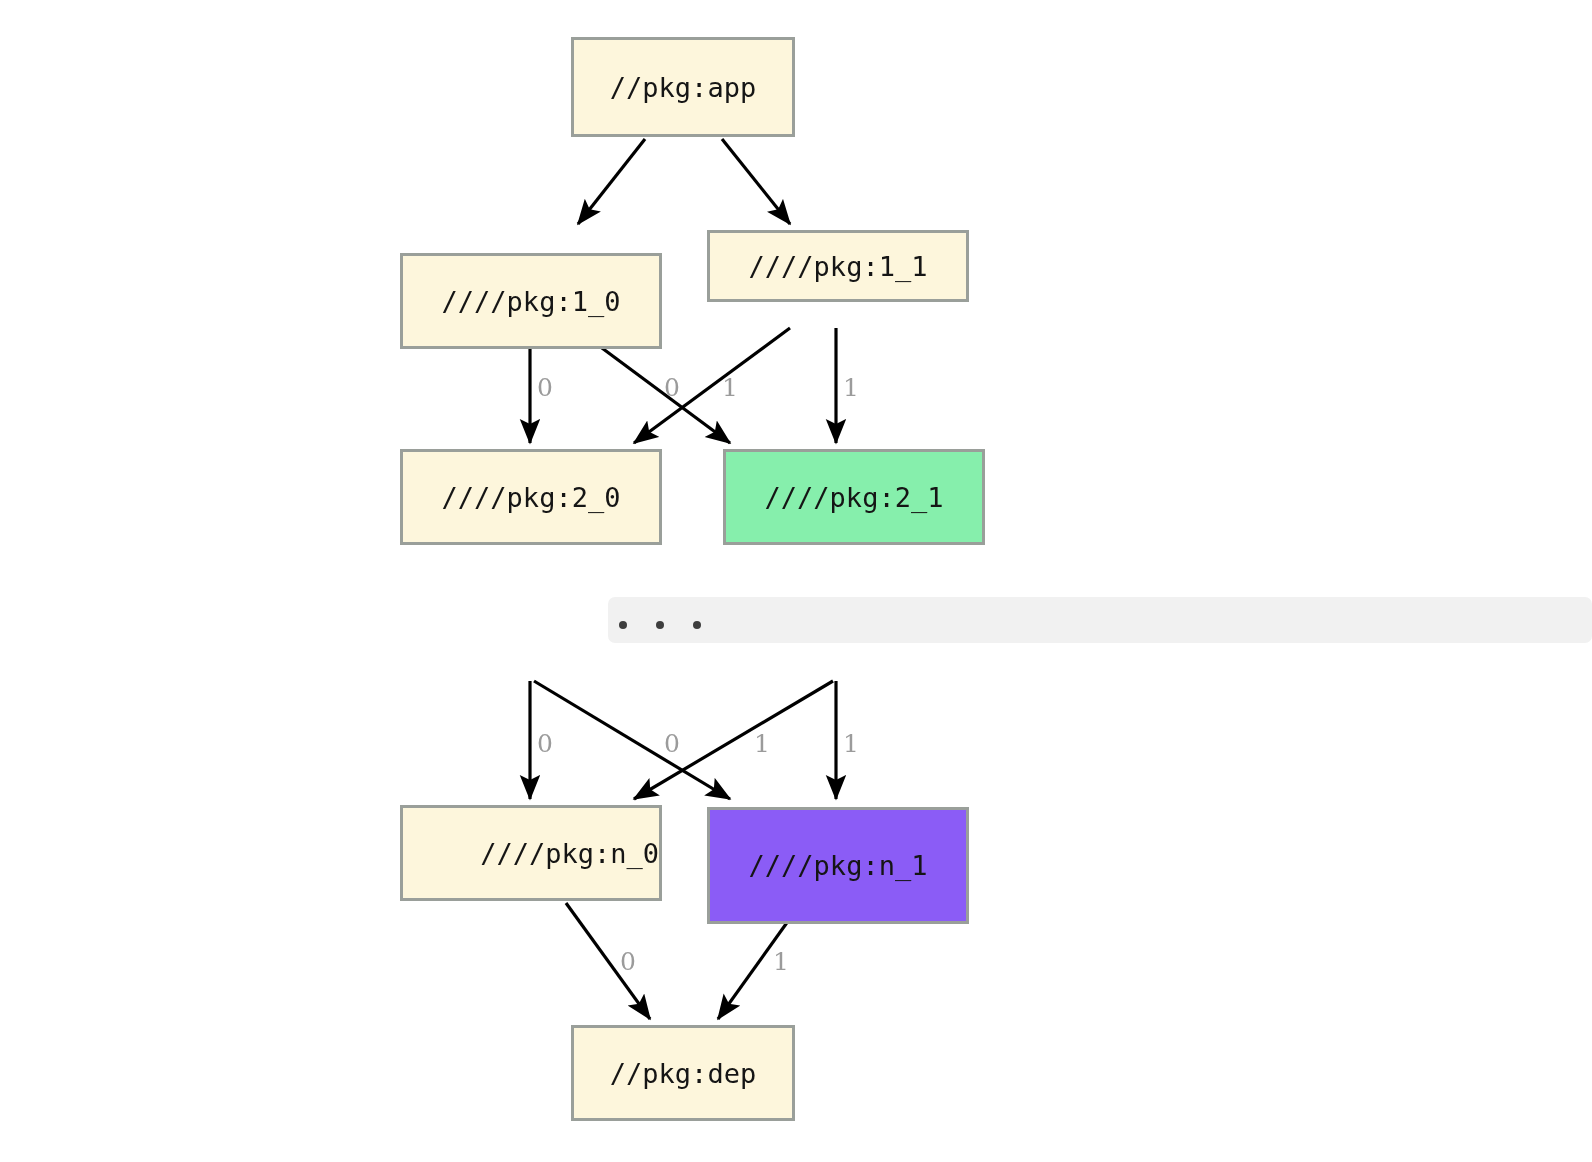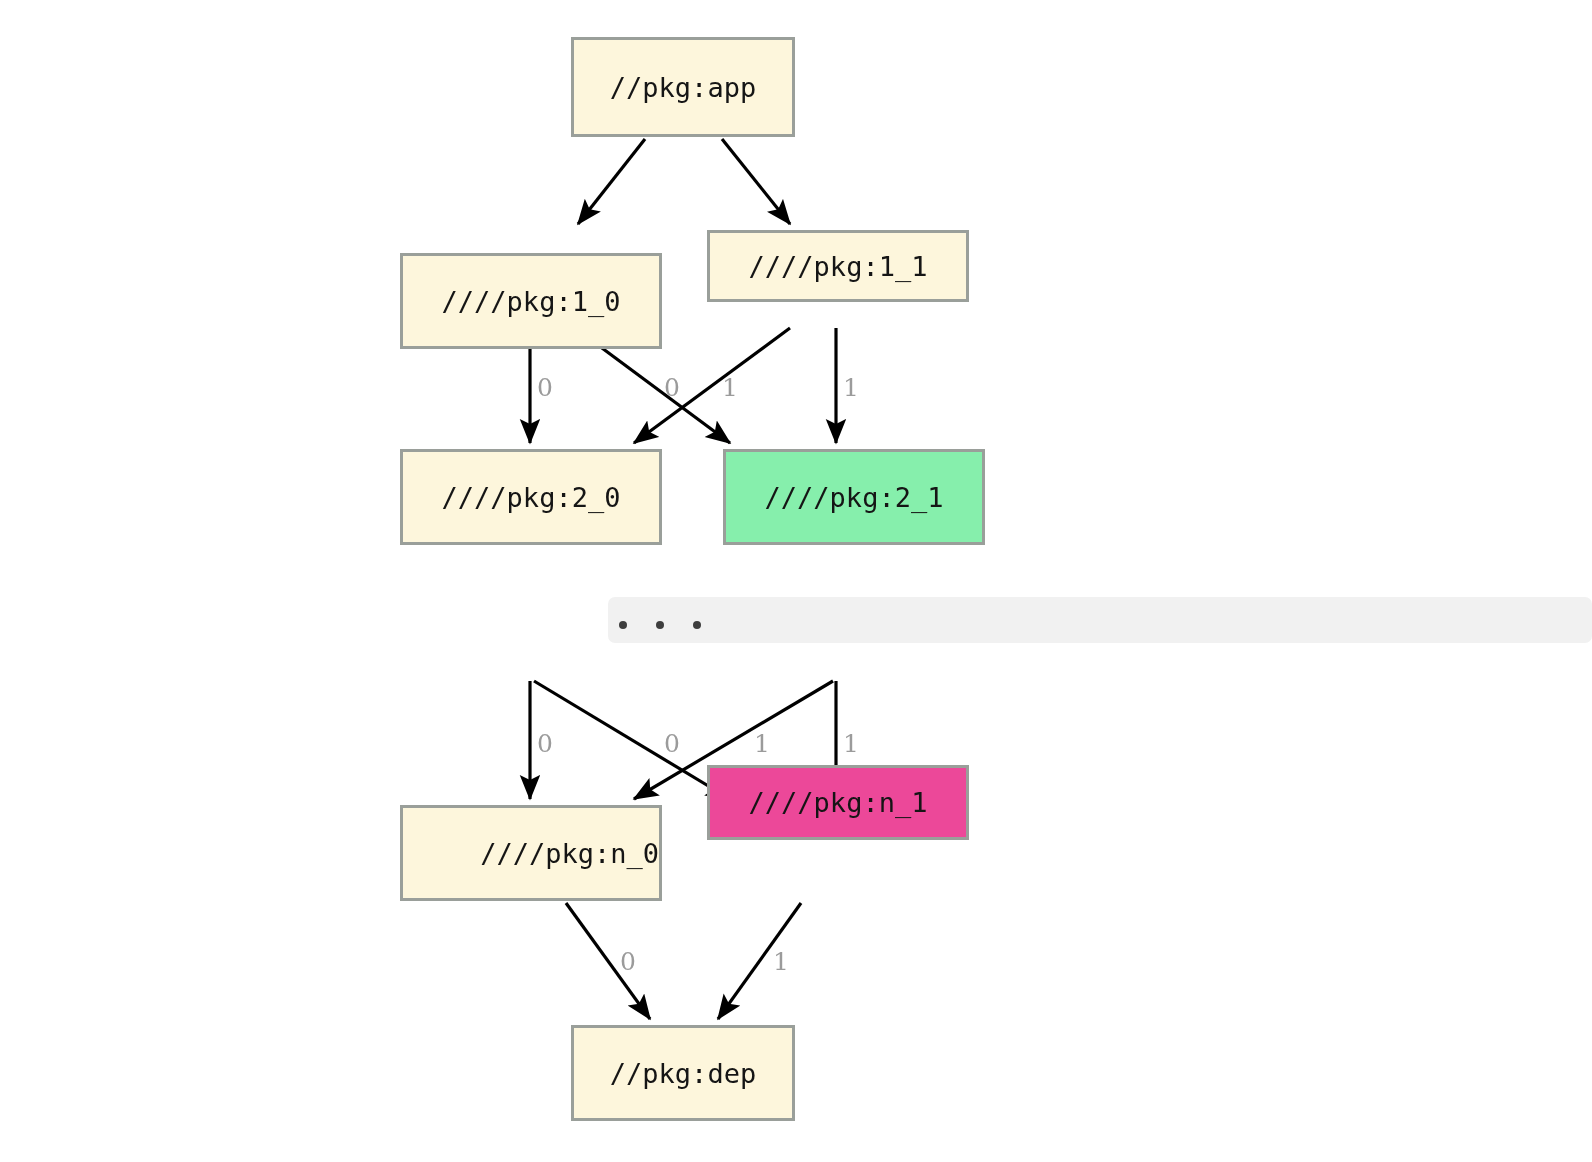--- a/index.html
+++ b/index.html
@@ -106,21 +106,21 @@
       </div>
       <div class="node-box" style="left: 400px; top: 449px; width: 262px; height: 96px; background: rgb(253, 246, 220); border-color: rgb(154, 159, 154);">
         <span class="node-label">////pkg:2_0</span>
       </div>
       <div class="node-box" style="left: 707px; top: 449px; width: 262px; height: 96px; background: #86efac; border-color: rgb(154, 159, 154); margin-left: 16px;">
         <span class="node-label">////pkg:2_1</span>
       </div>
       <div class="node-box" style="left: 400px; top: 805px; width: 262px; height: 96px; background: rgb(253, 246, 220); border-color: rgb(154, 159, 154); justify-content: flex-end;">
         <span class="node-label">////pkg:n_0</span>
       </div>
-      <div class="node-box" style="left: 707px; top: 765px; width: 262px; height: 75px; background: #ec4899; border-color: rgb(154, 159, 154);">
+      <div class="node-box" style="left: 707px; top: 807px; width: 262px; height: 117px; background: #8b5cf6; border-color: rgb(154, 159, 154);">
         <span class="node-label">////pkg:n_1</span>
       </div>
       <div class="node-box" style="left: 571px; top: 1025px; width: 224px; height: 96px; background: rgb(253, 246, 220); border-color: rgb(154, 159, 154); text-align: center;">
         <span class="node-label">//pkg:dep</span>
       </div>
     </div>
   <div id="edge-labels-layer">
       <span class="edge-label" style="left: 537px; top: 373px; color: rgb(155, 155, 155);">0</span>
       <span class="edge-label" style="left: 664px; top: 373px; color: rgb(155, 155, 155);">0</span>
       <span class="edge-label" style="left: 722px; top: 373px; color: rgb(155, 155, 155);">1</span>

